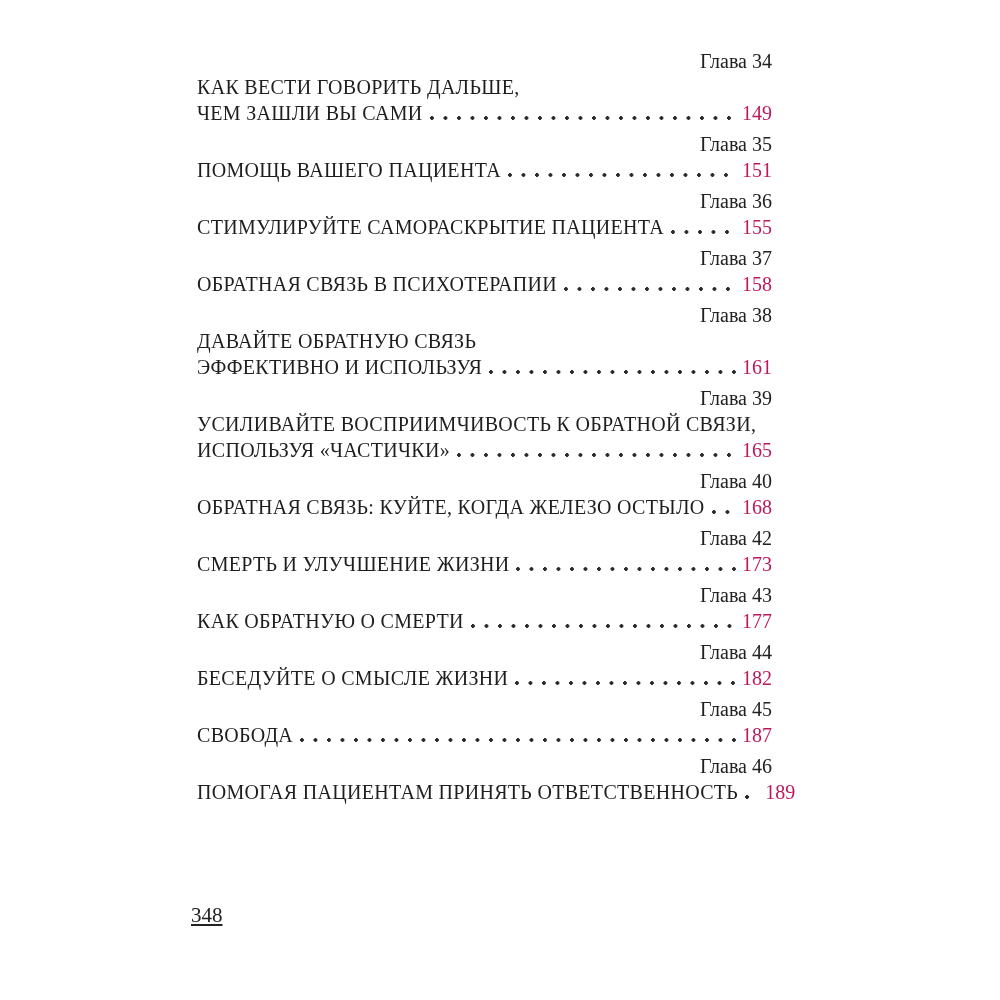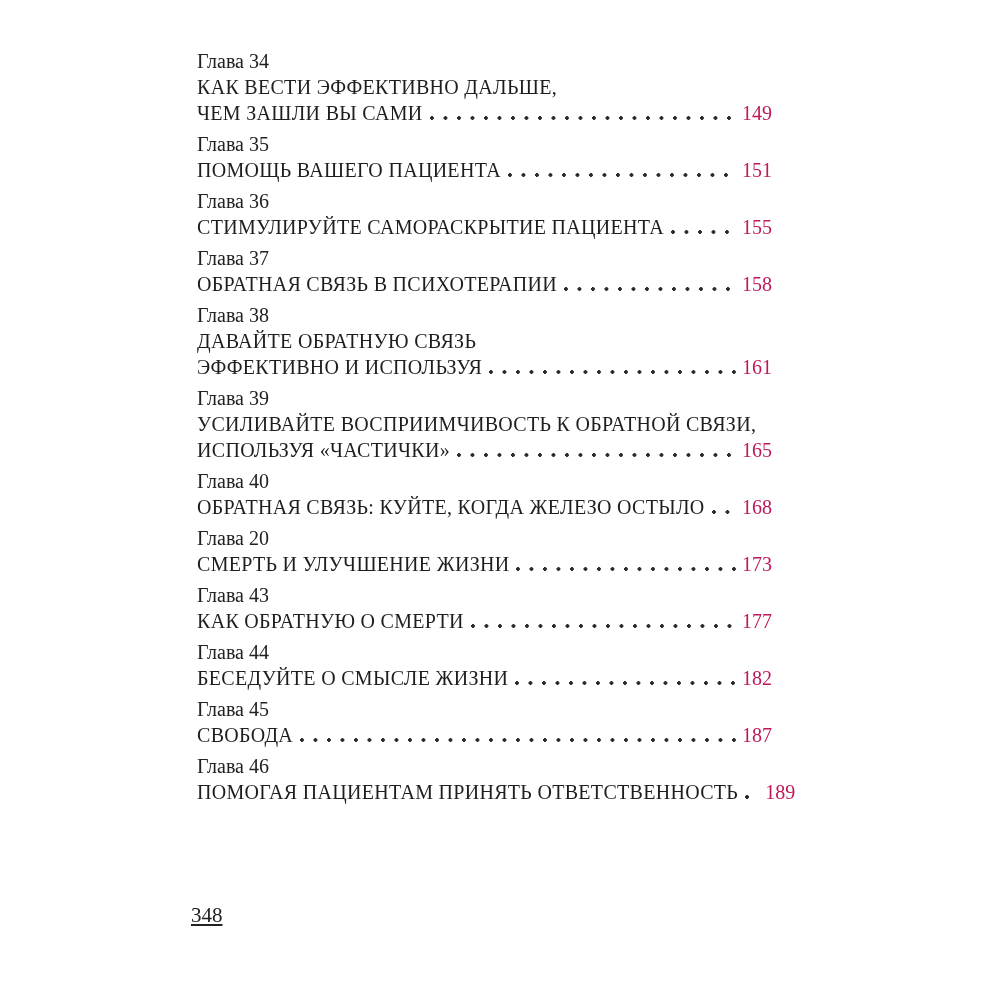--- a/index.html
+++ b/index.html
@@ -32,20 +32,21 @@
   .row {
     display: flex;
     align-items: flex-end;
     line-height: 26px;
     font-size: 20px;
   }
   .chapter-line {
     line-height: 26px;
     font-size: 20px;
     color: #212121;
+    text-align: right;
   }
   .title-text {
     white-space: nowrap;
     letter-spacing: 0.3px;
     color: #1e1e1e;
   }
   .dots {
     flex: 1 1 auto;
     min-width: 14px;
     align-self: stretch;
@@ -69,21 +70,21 @@
   }
 </style>
 </head>
 <body>
 
 <div class="page">
   <ol class="toc" id="toc-list">
       <li class="entry">
     <div class="chapter-line">Глава 34</div>
   <div class="row">
-          <span class="title-text">КАК ВЕСТИ ЭФФЕКТИВНО ДАЛЬШЕ,</span>
+          <span class="title-text">КАК ВЕСТИ ГОВОРИТЬ ДАЛЬШЕ,</span>
         </div>
         <div class="row">
           <span class="title-text">ЧЕМ ЗАШЛИ ВЫ САМИ</span>
           <span class="dots"></span>
           <span class="pagenum">149</span>
         </div>
       </li>
       <li class="entry">
     <div class="chapter-line">Глава 35</div>
   <div class="row">
@@ -132,21 +133,21 @@
       </li>
       <li class="entry">
     <div class="chapter-line">Глава 40</div>
   <div class="row">
           <span class="title-text">ОБРАТНАЯ СВЯЗЬ: КУЙТЕ, КОГДА ЖЕЛЕЗО ОСТЫЛО</span>
           <span class="dots"></span>
           <span class="pagenum">168</span>
         </div>
       </li>
       <li class="entry">
-    <div class="chapter-line">Глава 20</div>
+    <div class="chapter-line">Глава 42</div>
   <div class="row">
           <span class="title-text">СМЕРТЬ И УЛУЧШЕНИЕ ЖИЗНИ</span>
           <span class="dots"></span>
           <span class="pagenum">173</span>
         </div>
       </li>
       <li class="entry">
     <div class="chapter-line">Глава 43</div>
   <div class="row">
           <span class="title-text">КАК ОБРАТНУЮ О СМЕРТИ</span>

